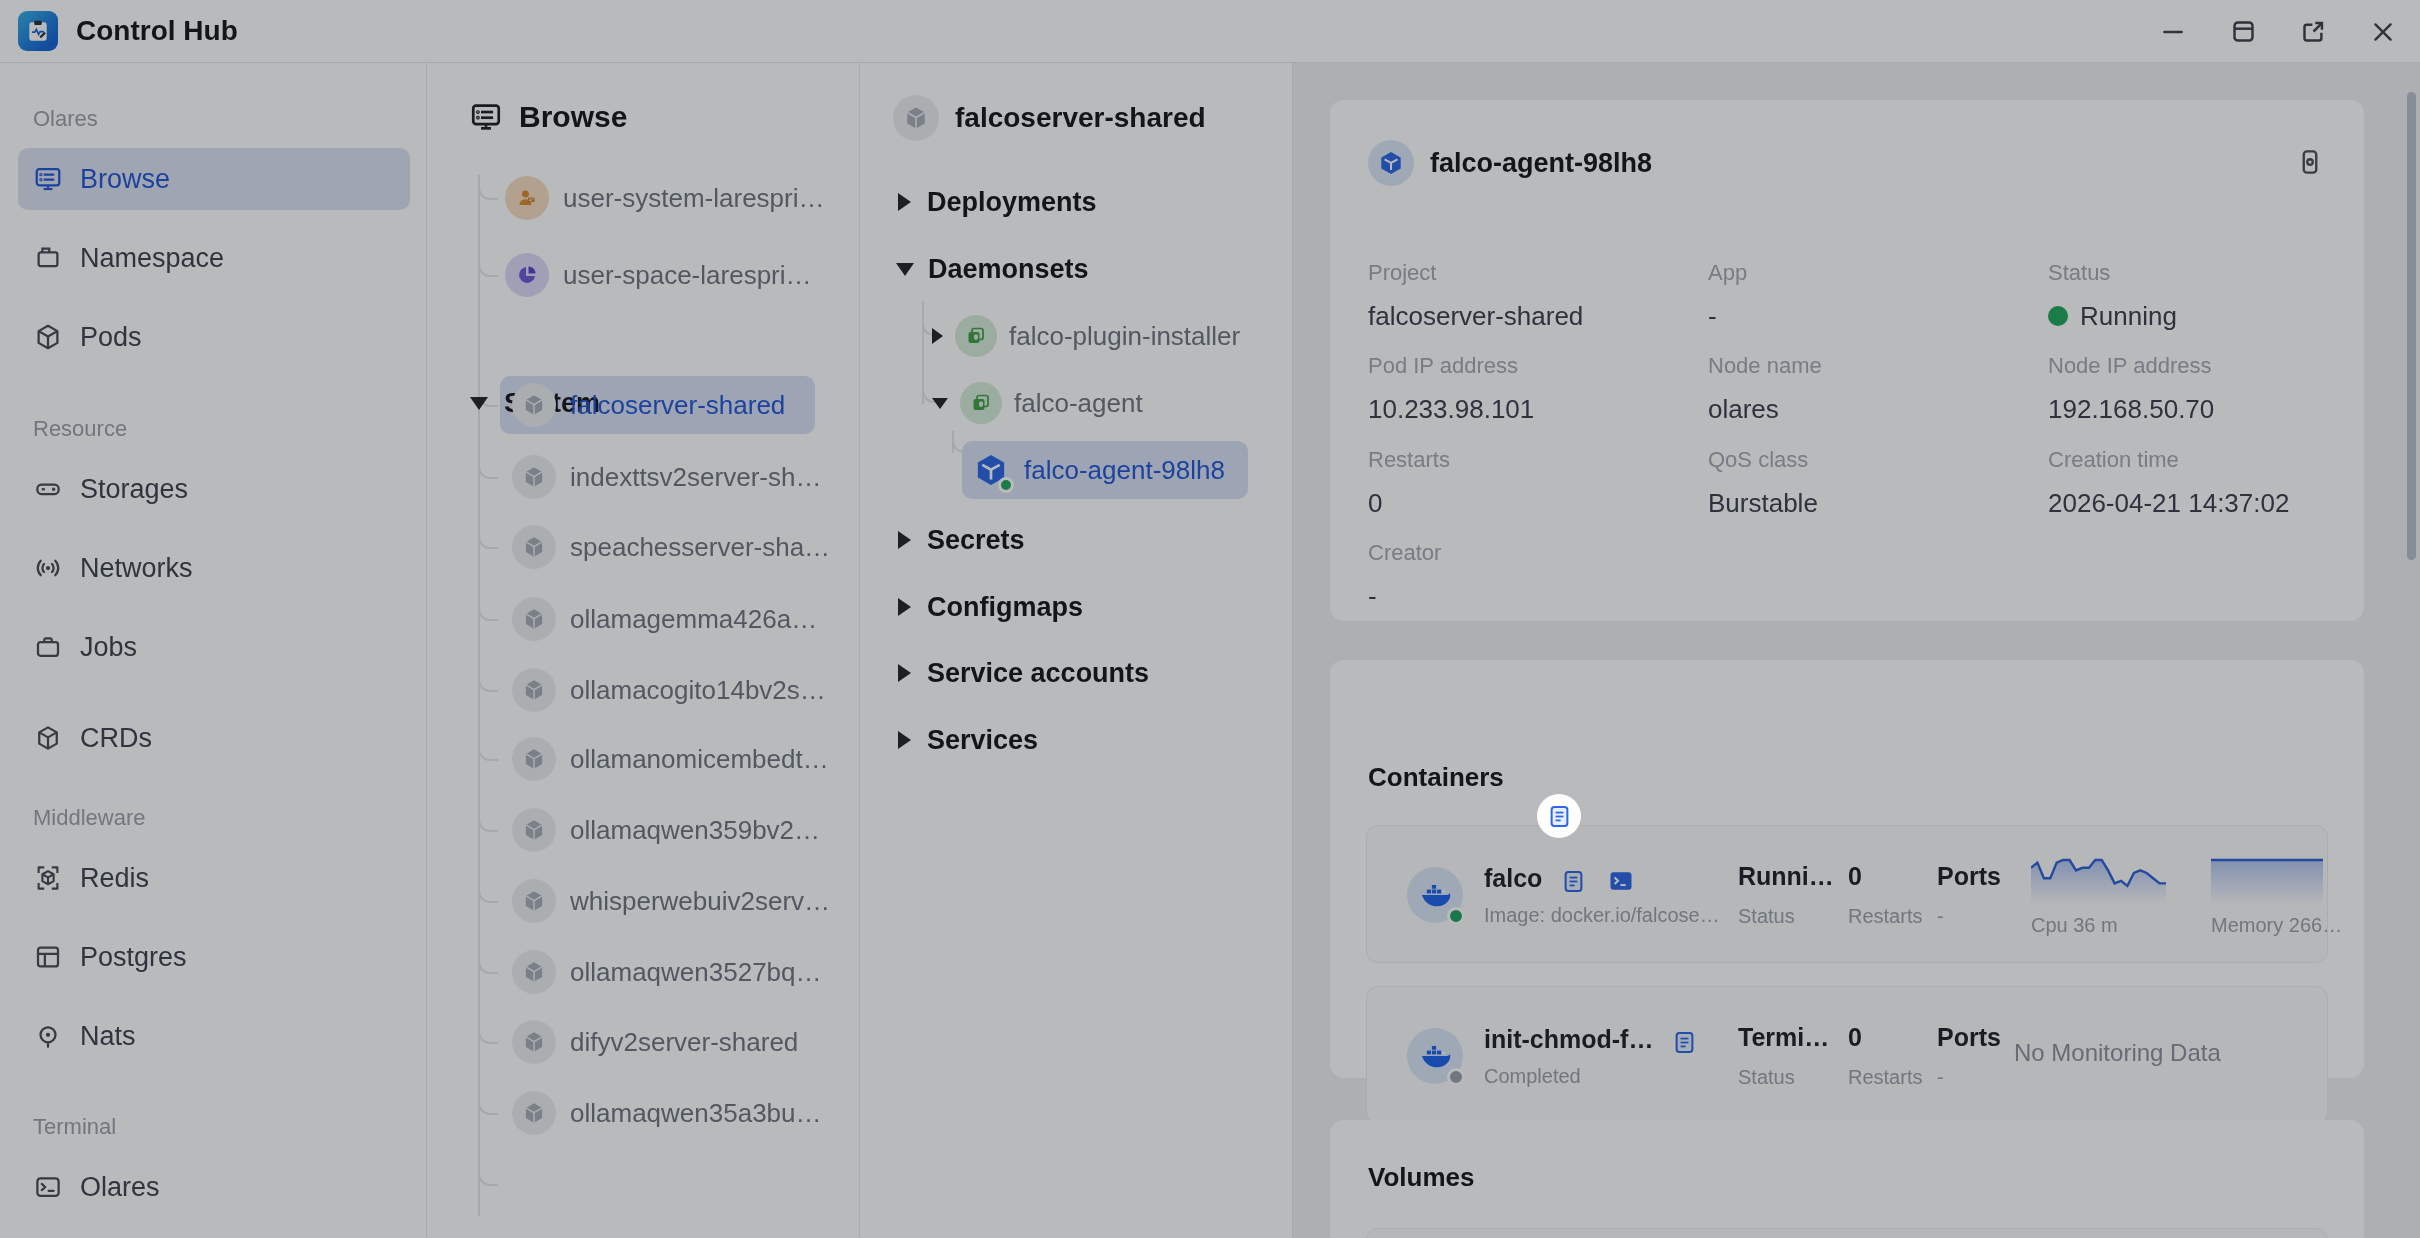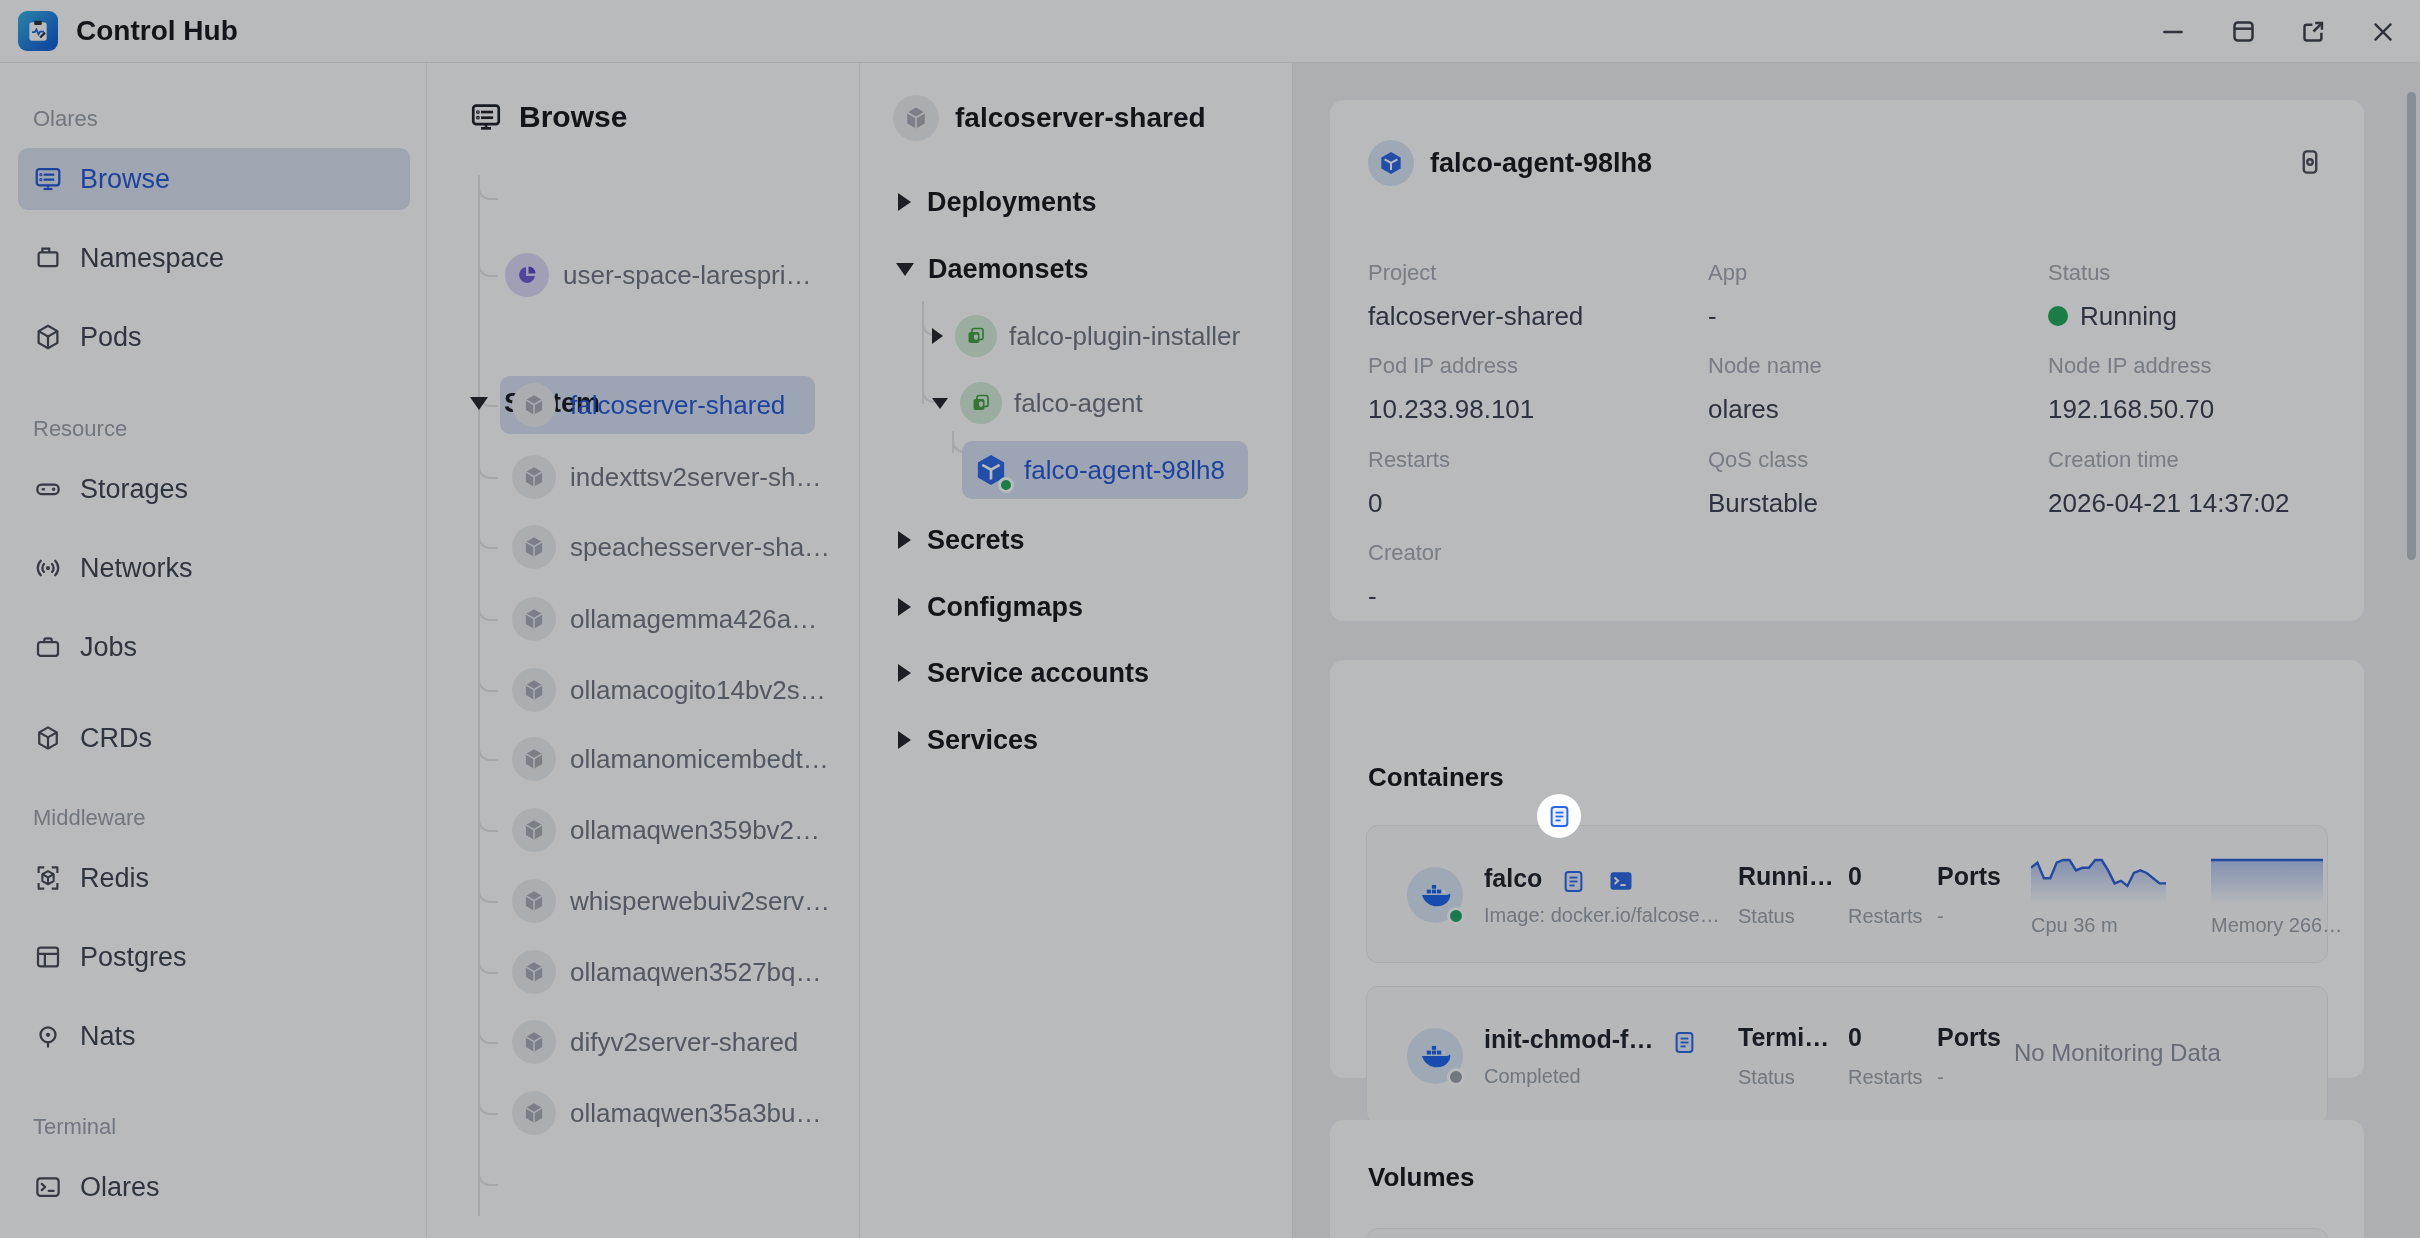--- a/index.html
+++ b/index.html
@@ -256,20 +256,32 @@
     <div class="elbow" style="left:51px; top:680px"></div>
     <div class="elbow" style="left:51px; top:751px"></div>
     <div class="elbow" style="left:51px; top:822px"></div>
     <div class="elbow" style="left:51px; top:893px"></div>
     <div class="elbow" style="left:51px; top:963px"></div>
     <div class="elbow" style="left:51px; top:1034px"></div>
     <div class="elbow" style="left:51px; top:1105px"></div>
 
     <div class="selbg" style="left:73px; top:313px; width:315px; height:58px"></div>
 
+    <div class="trow" style="left:78px; top:104px; gap:14px">
+      <span class="badge orange" style="width:44px;height:44px">
+        <svg width="24" height="24" viewBox="0 0 24 24" fill="#d98a2b">
+            <circle cx="10.5" cy="8" r="3.4"></circle>
+            <path d="M4.5 19c0-3.4 2.7-5.7 6-5.7s6 2.3 6 5.7z"></path>
+            <rect x="13" y="11.5" width="6.5" height="4.5" rx="0.8" fill="#c77f26"></rect>
+            <line x1="14" y1="13" x2="18.5" y2="13" stroke="#f4dcc0" stroke-width="0.9"></line>
+            <line x1="14" y1="14.5" x2="17" y2="14.5" stroke="#f4dcc0" stroke-width="0.9"></line>
+          </svg>
+      </span>
+      <span class="tlabel">user-system-larespri…</span>
+    </div>
     <div class="trow" style="left:78px; top:181px; gap:14px">
       <span class="badge purple" style="width:44px;height:44px">
         <svg width="24" height="24" viewBox="0 0 24 24" fill="#6c5bd4">
             <path d="M11 4a8 8 0 1 0 9 9h-9z"></path>
             <path d="M13.5 3.5v7h7a7 7 0 0 0 -7 -7z" fill="#5a49c4"></path>
           </svg>
       </span>
       <span class="tlabel">user-space-larespri…</span>
     </div>
 

